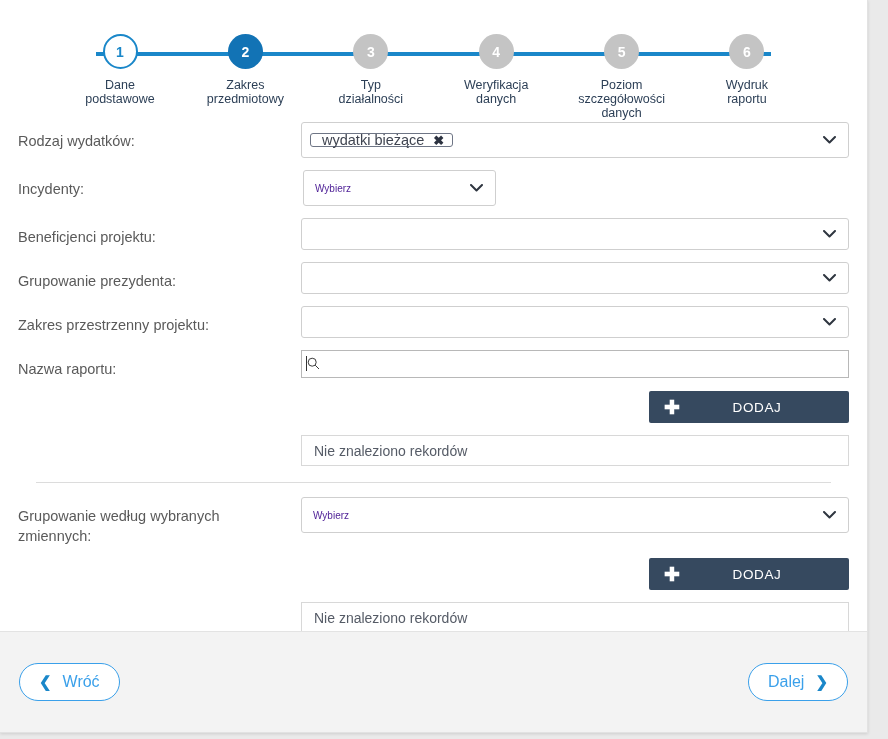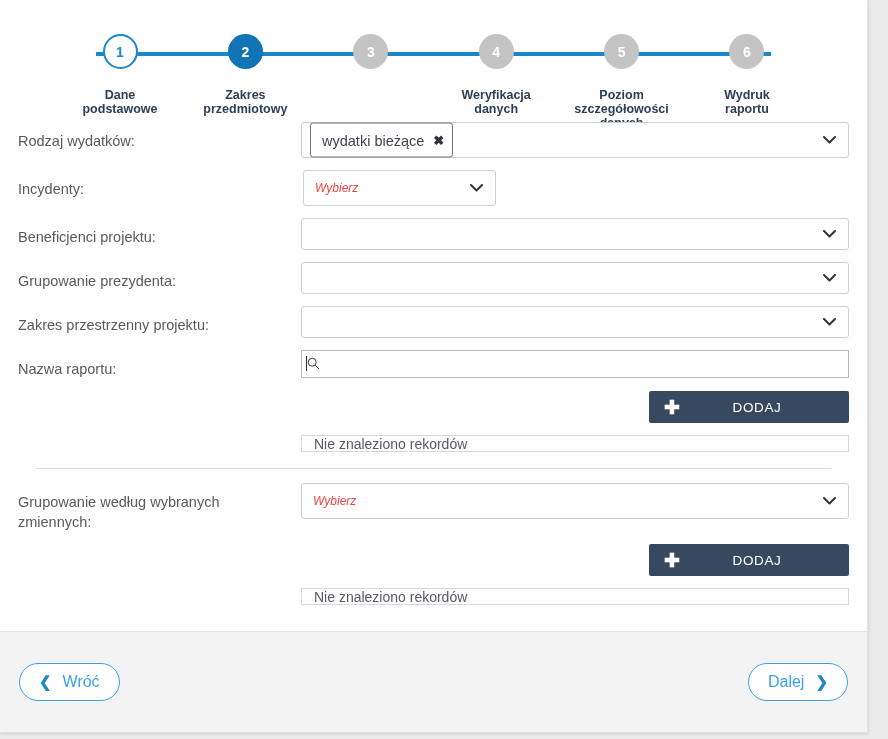--- a/index.html
+++ b/index.html
@@ -46,22 +46,22 @@
     font-size: 14px; font-weight: bold;
     position: relative; z-index: 2;
   }
   .step-bubble.done {
     background: #ffffff; color: #1a87c9;
     border: 2px solid #1a87c9;
   }
   .step-bubble.active { background: #1273b5; color: #ffffff; }
   .step-bubble.todo   { background: #c4c4c4; color: #ffffff; }
   .step-label {
-    margin-top: 19px;
-    font-size: 12.5px; font-weight: bold;
+    margin-top: 9px;
+    font-size: 12.5px; font-weight: normal;
     line-height: 14px; color: #2c3f56;
     white-space: pre-line;
   }
 
   
   .form-body { padding: 10px 18px 0 18px; }
   .row {
     display: flex; align-items: flex-start;
     margin-bottom: 12px;
   }
@@ -80,33 +80,33 @@
     height: 32px;
     border: 1px solid #cfcfcf;
     border-radius: 3px;
     background: #ffffff;
   }
   .control.tall { height: 36px; }
   .control.narrow { width: 193px; }
   .control .value {
     position: absolute; left: 11px; top: 50%;
     transform: translateY(-50%);
-    font-size: 12px; color: #ef4444; font-style: italic;
+    font-size: 10px; color: #4c1d95;
   }
   .chevron {
     position: absolute; right: 12px; top: 50%;
     transform: translateY(-50%);
     width: 13px; height: 8px;
   }
   .chevron svg { display: block; }
 
   .chip {
     position: absolute; left: 8px; top: 50%;
     transform: translateY(-50%);
-    height: 35px;
+    height: 14px;
     display: inline-flex; align-items: center; gap: 9px;
     padding: 0 8px 0 11px;
     border: 1px solid #6e7585;
     border-radius: 3px;
     background: #ffffff;
     font-size: 14.5px; color: #3f4450;
   }
   .chip-remove {
     font-size: 13px; font-weight: bold;
     color: #2c3240; line-height: 1;
@@ -137,21 +137,21 @@
     width: 46px; text-align: center;
     font-size: 19px; font-weight: bold; line-height: 1;
   }
   .add-btn .add-label {
     flex: 1; text-align: center;
     font-size: 13.5px; letter-spacing: .6px;
     padding-right: 30px;
   }
 
   .empty-box {
-    width: 548px; height: 17px;
+    width: 548px; height: 31px;
     border: 1px solid #d8d8d8;
     background: #ffffff;
     display: flex; align-items: center;
     padding-left: 12px;
     font-size: 14px; color: #555b66;
   }
   .divider {
     border-top: 1px solid #dcdcdc;
     margin: 16px 18px 14px 18px;
   }
@@ -194,20 +194,22 @@
         <div class="step-label">Dane
 podstawowe</div>
       </div>
       <div class="step">
         <div class="step-bubble active">2</div>
         <div class="step-label">Zakres
 przedmiotowy</div>
       </div>
       <div class="step">
         <div class="step-bubble todo">3</div>
+        <div class="step-label">Typ
+działalności</div>
       </div>
       <div class="step">
         <div class="step-bubble todo">4</div>
         <div class="step-label">Weryfikacja
 danych</div>
       </div>
       <div class="step">
         <div class="step-bubble todo">5</div>
         <div class="step-label">Poziom
 szczegółowości

